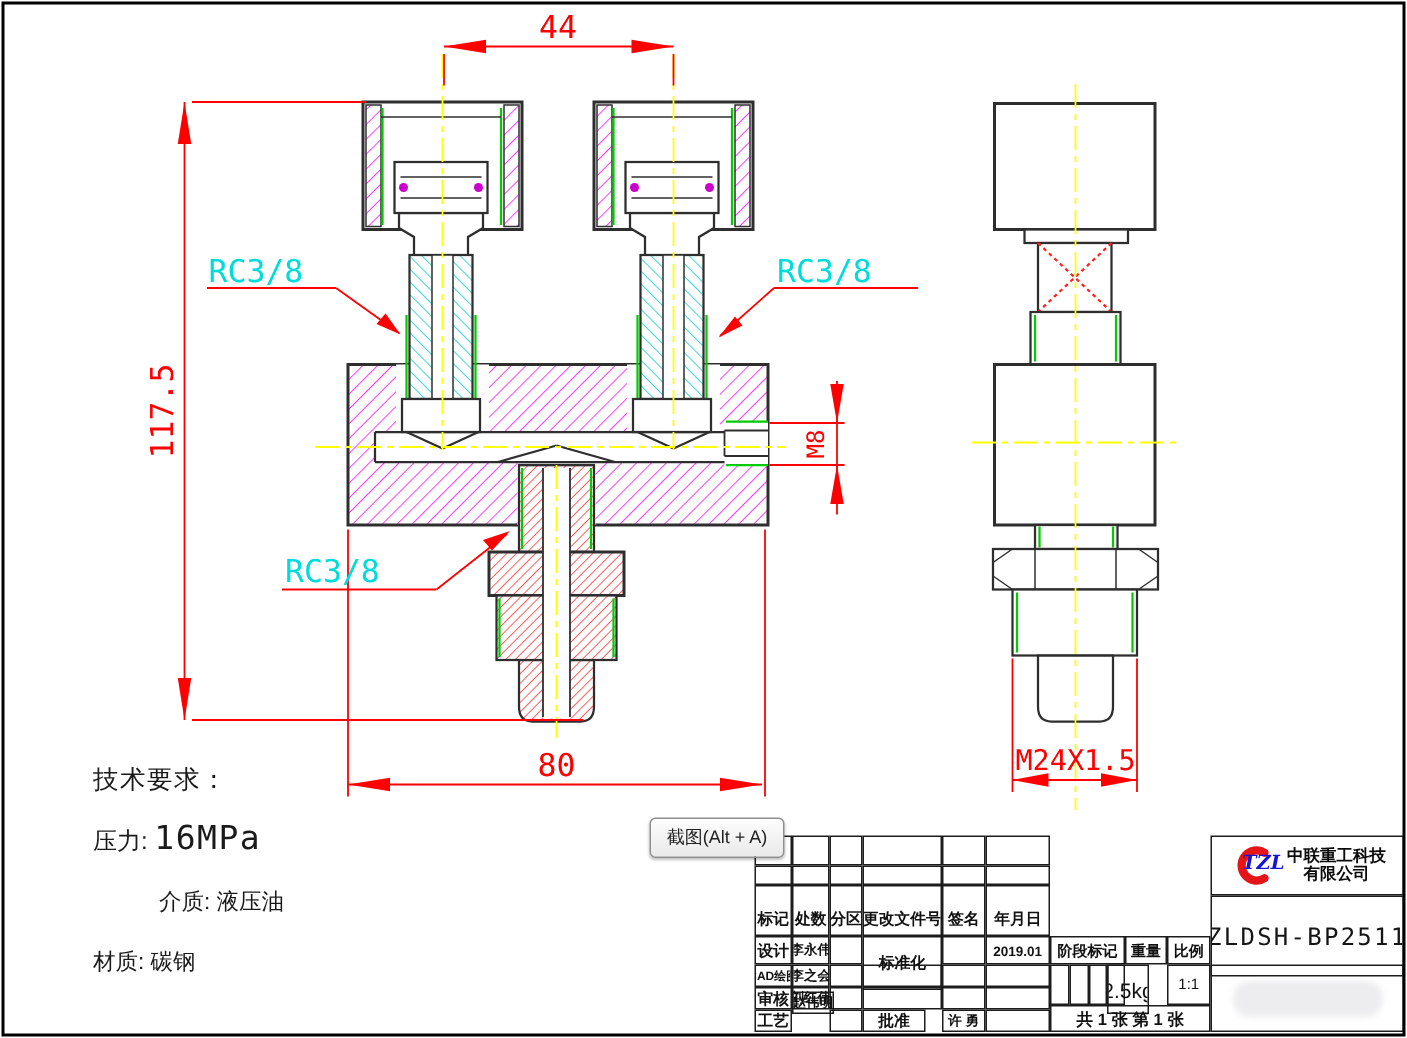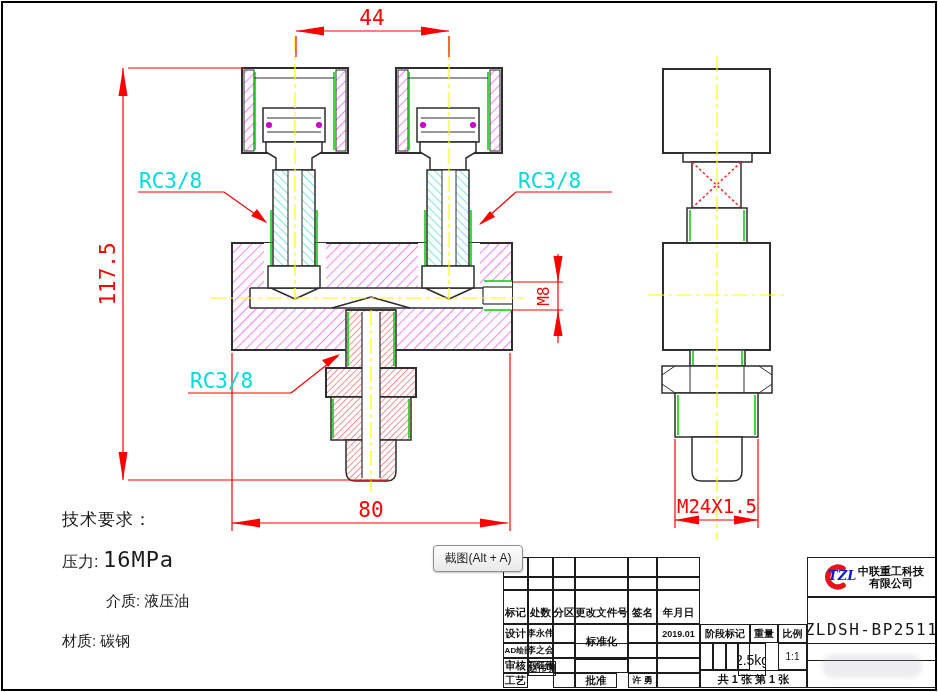--- a/index.html
+++ b/index.html
@@ -314,21 +314,21 @@
         <svg width="36" height="26" viewBox="0 0 36 26">
             <path d="M24,4.5 A10,10 0 1,0 24,21.5" fill="none" stroke="#e41418" stroke-width="5.5" stroke-linecap="round"></path>
           </svg>
         <span>TZL</span>
       </div>
       <div class="coname">
         <div class="l1">中联重工科技</div>
         <div class="l2">有限公司</div>
       </div>
     </div>
-    <div class="tb-cell dwgno" style="left:304px;top:40px;width:129px;height:64px">ZLDSH-BP2511</div>
+    <div class="tb-cell dwgno" style="left:304px;top:40px;width:129px;height:54px">ZLDSH-BP2511</div>
     <div class="tb-cell" style="left:304px;top:86px;width:129px;height:45px">
         <div class="wm"></div>
       </div>
   </div>
 
   
   <div id="tooltip">截图(Alt + A)</div>
 
   
   <div id="frame"></div>

